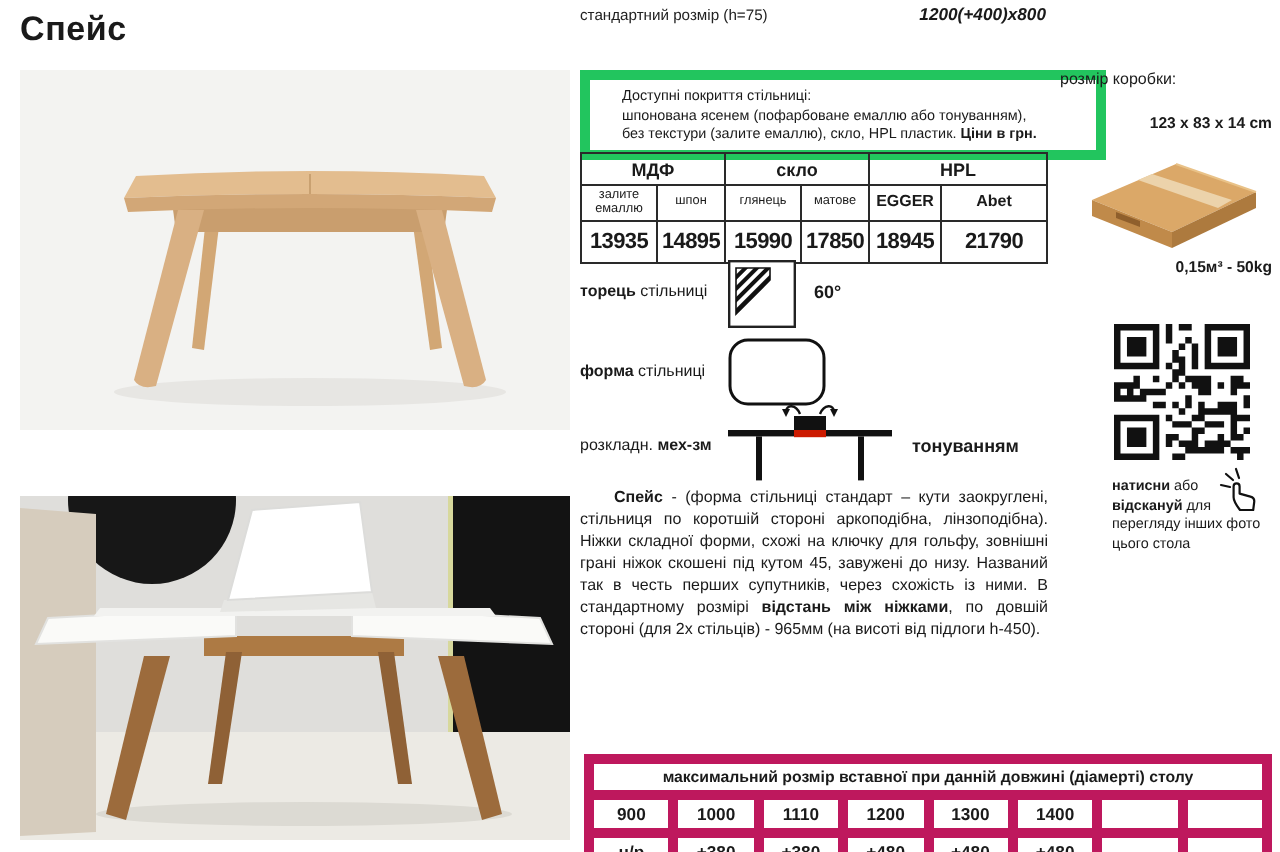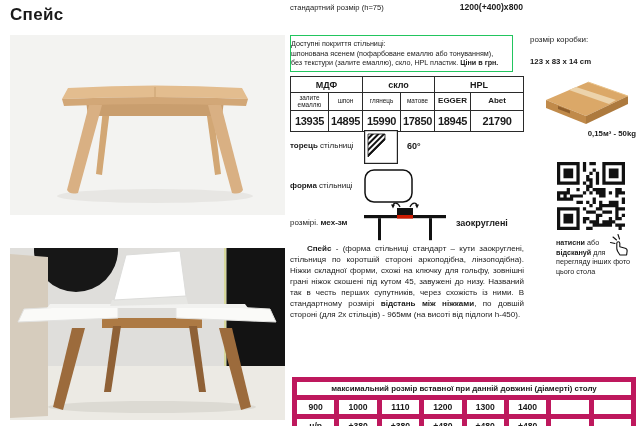--- a/index.html
+++ b/index.html
@@ -2,22 +2,22 @@
 <html><head>
 <meta charset="utf-8">
 <style>
   html,body{margin:0;padding:0;background:#fff;}
   #page{position:relative;width:640px;height:426px;background:#fff;overflow:hidden;
         font-family:"Liberation Sans",sans-serif;color:#1a1a1a;}
   .abs{position:absolute;}
   .title{font-size:17px;font-weight:700;letter-spacing:.3px;}
   .spec-row{display:flex;justify-content:space-between;align-items:baseline;height:13px;}
   .spec-label{font-size:7.6px;color:#222;}
-  .spec-value{font-size:8.6px;font-weight:700;}
-  .covbox{border:1px solid #22c55e;padding:3px 0;font-size:7.2px;line-height:9.7px;white-space:pre-line;}
+  .spec-value{font-size:8.6px;font-weight:700;font-style:italic;}
+  .covbox{border:5px solid #22c55e;padding:3px 16px;font-size:7.2px;line-height:9.7px;white-space:pre-line;}
   table{border-collapse:collapse;}
   .ptable{width:233px;table-layout:fixed;}
   .ptable td{border:1px solid #2a2a2a;text-align:center;vertical-align:middle;padding:0;}
   .ptable .grp td{font-size:9px;font-weight:700;height:15px;}
   .ptable .sub td{font-size:6.4px;line-height:6.8px;height:17px;}
   .ptable .sub .big{font-size:8px;font-weight:700;}
   .ptable .val td{font-size:11px;font-weight:700;height:20px;letter-spacing:-.3px;}
   .feat-label{font-size:8px;}
   .feat-value{font-size:9px;font-weight:700;}
   .desc{font-size:8px;line-height:11px;text-align:justify;text-indent:17px;margin:0;}
@@ -135,27 +135,27 @@
     <rect x="2" y="14" width="82" height="3.2" fill="#111"></rect>
     <rect x="35" y="7" width="16" height="7" fill="#111"></rect>
     <rect x="35" y="14" width="16" height="3.6" fill="#cc1a00"></rect>
     <rect x="16" y="17.2" width="3" height="22" fill="#111"></rect>
     <rect x="67" y="17.2" width="3" height="22" fill="#111"></rect>
     <path d="M38,6 C36,1 31,1 31,5" fill="none" stroke="#111" stroke-width="1.2"></path>
     <polygon points="29,3.5 33,3.5 31,7.5" fill="#111"></polygon>
     <path d="M48,6 C50,1 55,1 55,5" fill="none" stroke="#111" stroke-width="1.2"></path>
     <polygon points="53,3.5 57,3.5 55,7.5" fill="#111"></polygon>
   </svg>
-  <div class="abs feat-label" style="left:290px;top:218px;"><span>розмірі. </span><span style="font-weight: 700; text-align: center;">мех-зм</span></div>
-  <div class="abs feat-value" style="left:456px;top:218px;">заокруглені</div>
+  <div class="abs feat-label" style="left:290px;top:218px;"><span>розкладн. </span><span style="font-weight: 700; text-align: center;">мех-зм</span></div>
+  <div class="abs feat-value" style="left:456px;top:218px;">тонуванням</div>
 
   <p class="desc abs" style="left:290px;top:243px;width:234px;"><span style="font-weight: 700;">Спейс</span><span> - (форма стільниці стандарт – кути заокруглені, стільниця по коротшій стороні аркоподібна, лінзоподібна). Ніжки складної форми, схожі на ключку для гольфу, зовнішні грані ніжок скошені під кутом 45, завужені до низу. Названий так в честь перших супутників, через схожість із ними. В стандартному розмірі </span><span style="font-weight: 700;">відстань між ніжками</span><span>, по довшій стороні (для 2х стільців) - 965мм (на висоті від підлоги h-450).</span></p>
 
   <div class="abs boxcol" style="left:530px;top:35px;">розмір коробки:</div>
-  <div class="abs small-bold" style="left:530px;top:57px;width:106px;text-align:left;">123 x 83 x 14 cm</div>
+  <div class="abs small-bold" style="left:530px;top:57px;width:106px;text-align:right;">123 x 83 x 14 cm</div>
   <svg class="abs" style="left:536px;top:70px;" width="100" height="60" viewBox="0 0 100 60">
     <polygon points="10,30 52,12 92,26 50,46" fill="#dba868"></polygon>
     <polygon points="33,20 40,17 80,30 73,34" fill="#ecd3ab"></polygon>
     <polygon points="10,30 50,46 50,54 10,38" fill="#c08a4a"></polygon>
     <polygon points="50,46 92,26 92,34 50,54" fill="#ad7a3e"></polygon>
     <polygon points="22,36 34,40.5 34,43.5 22,39" fill="#8f5f2c"></polygon>
     <line x1="52" y1="12" x2="92" y2="26" stroke="#e9c288" stroke-width="1"></line>
   </svg>
   <div class="abs small-bold" style="left:530px;top:129px;width:106px;text-align:right;">0,15м³  -  50kg</div>
 

